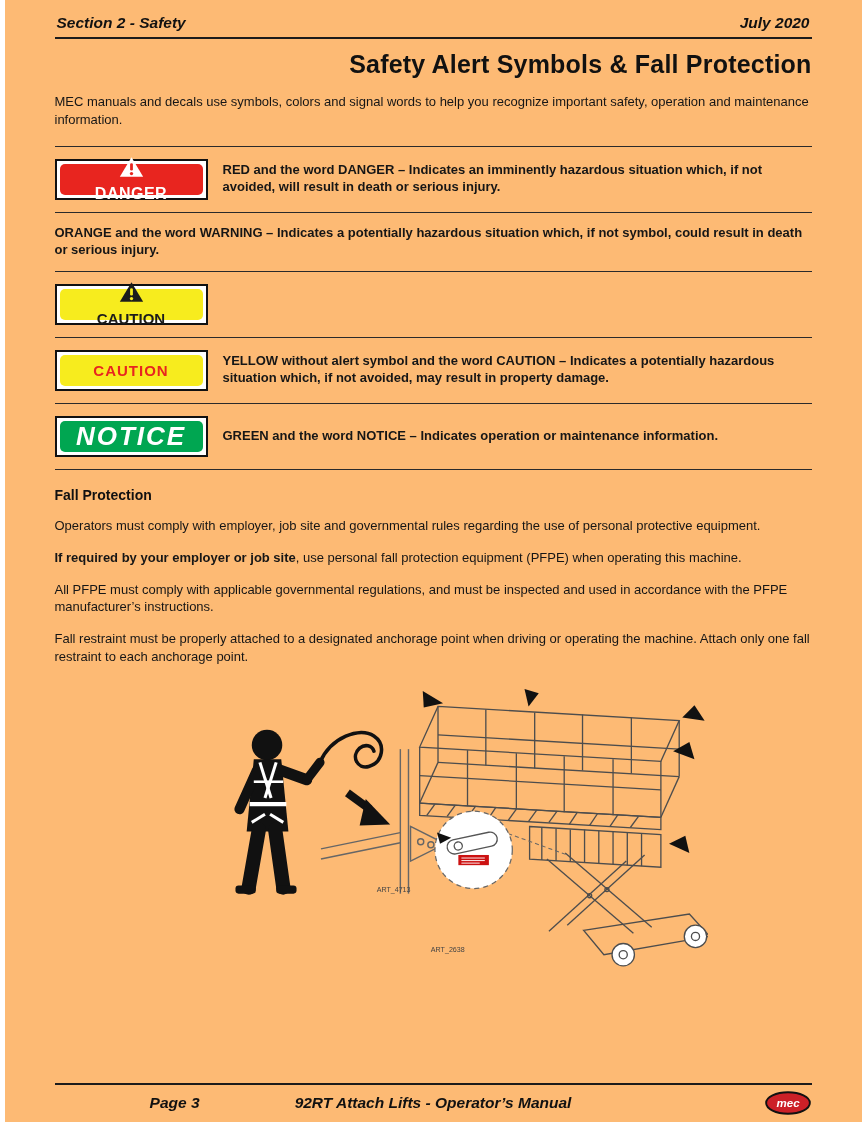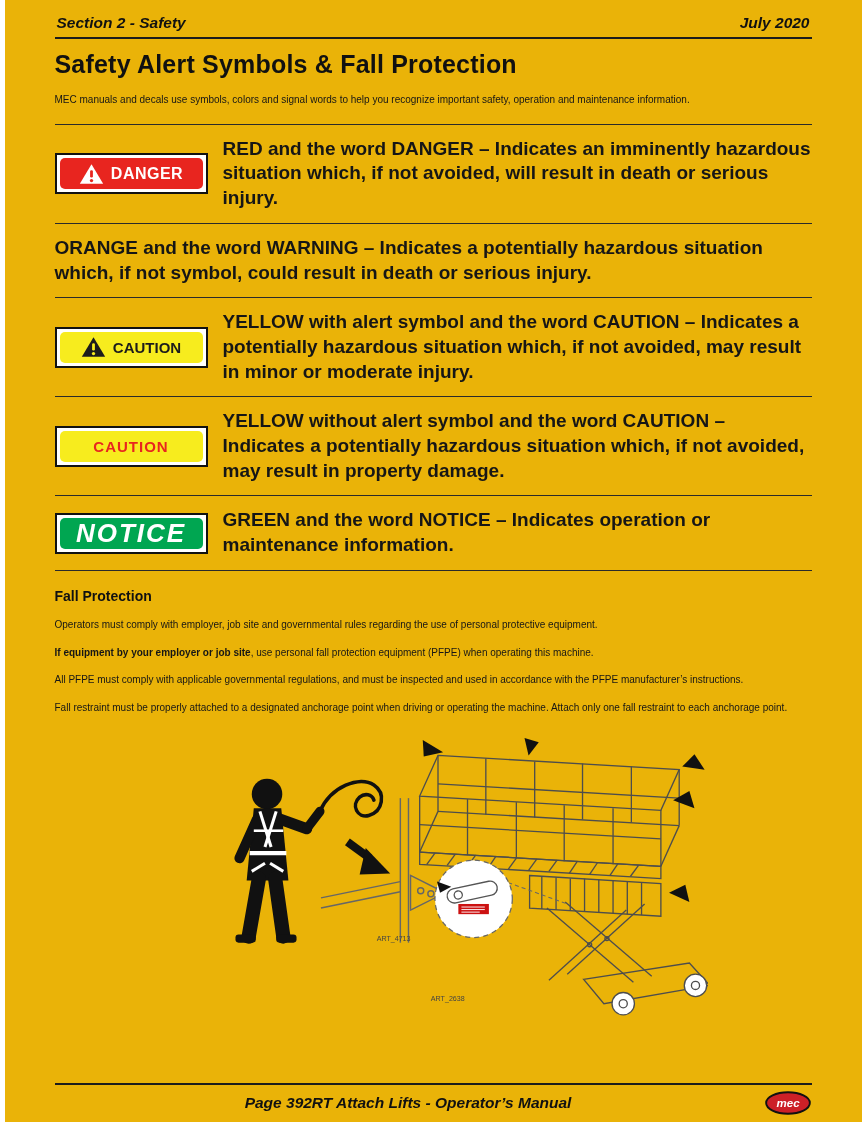--- a/index.html
+++ b/index.html
@@ -1,56 +1,56 @@
 <!DOCTYPE html>
 <html><head>
 <meta charset="utf-8">
 <style>
   * { margin:0; padding:0; box-sizing:border-box; }
   html,body { background:#ffffff; }
   body { font-family:"Liberation Sans", sans-serif; color:#1a1a1a; }
   .page {
-    width:857px; height:1122px; background:#eab308; position:relative;
+    width:857px; height:1122px; background:#fdba74; position:relative;
     padding:14px 50px 0 50px; overflow:hidden; margin:0 auto;
   }
   
   .topbar { display:flex; justify-content:space-between; align-items:flex-end;
     font-size:15.5px; font-style:italic; font-weight:bold; color:#111; padding:0 2px 5px 2px; }
   .rule { border:none; border-top:2.5px solid #1c1c1c; height:0; }
-  h1.title { text-align:left; font-size:25px; font-weight:bold; color:#111; margin:11px 0 14px 0; letter-spacing:0.2px; }
-  p.body-text { font-size:10px; line-height:1.38; margin:14px 0 0 0; color:#161616; }
+  h1.title { text-align:right; font-size:25px; font-weight:bold; color:#111; margin:11px 0 14px 0; letter-spacing:0.2px; }
+  p.body-text { font-size:13px; line-height:1.38; margin:14px 0 0 0; color:#161616; }
 
   
   .alerts { margin-top:17px; border-bottom:1.5px solid #2a2a2a; }
   .alert-row { border-top:1.5px solid #2a2a2a; display:flex; align-items:center; gap:15px; padding:12px 0; }
   .sign { flex:0 0 153px; width:153px; border:2px solid #111; background:#fff; padding:3px; }
   .sign-inner { height:31px; border-radius:5px; display:flex; align-items:center; justify-content:center; gap:7px;
-    font-weight:bold; font-size:15px; }
+    font-weight:bold; font-size:15px;flex-direction:column; }
   .sign .tri { display:flex; align-items:center; }
   .sign-danger  .sign-inner { background:#e8251f; color:#ffffff; font-size:16px; letter-spacing:0.5px; }
   .sign-warning .sign-inner { background:#f7a11a; color:#1c1c1c; }
   .sign-caution .sign-inner { background:#f7ec1e; color:#1c1c1c; }
   .sign-caution2 .sign-inner { background:#f7ec1e; color:#e8251f; letter-spacing:1px; }
   .sign-notice  .sign-inner { background:#00a651; color:#ffffff; font-style:italic; font-size:26px; letter-spacing:2px; }
   .sign-danger  .tri-shape { fill:#ffffff; } .sign-danger  .bang { fill:#e8251f; }
   .sign-warning .tri-shape { fill:#1c1c1c; } .sign-warning .bang { fill:#f7a11a; }
   .sign-caution .tri-shape { fill:#1c1c1c; } .sign-caution .bang { fill:#f7ec1e; }
-  .alert-desc { flex:1; font-size:19px; font-weight:bold; line-height:1.3; color:#161616; }
+  .alert-desc { flex:1; font-size:13px; font-weight:bold; line-height:1.3; color:#161616; }
 
   
   h2.subhead { font-size:14px; font-weight:bold; margin-top:17px; color:#111; }
 
   
   .figure { margin:18px 0 0 113px; width:540px; }
   .figure svg { display:block; }
 
   
   .footer { position:absolute; left:50px; right:50px; bottom:6px; border-top:2.5px solid #1c1c1c; padding-top:5px;
     display:flex; align-items:center; font-size:15.5px; font-style:italic; font-weight:bold; color:#111; }
-  .footer .f-left { flex:1; text-align:right; }
+  .footer .f-left { flex:1; text-align:center; }
   .footer .f-center { flex:0 0 auto; text-align:center; }
   .footer .f-right { flex:1; display:flex; justify-content:flex-end; align-items:flex-end; }
 </style>
 </head>
 <body>
 
 <div class="page">
 
   <div class="topbar">
     <span>Section 2 - Safety</span>
@@ -90,21 +90,20 @@
           <span class="tri">
             <svg viewBox="0 0 26 23" width="25" height="22" aria-hidden="true">
               <path class="tri-shape" d="M13 1.2 L25.2 21.8 H0.8 Z"></path>
               <rect class="bang" x="11.55" y="7.6" width="2.9" height="7.6" rx="1.3"></rect>
               <circle class="bang" cx="13" cy="18.4" r="1.75"></circle>
             </svg>
           </span>
           <span class="sign-label">CAUTION</span>
         </div>
       </div>
-      <p class="alert-desc">YELLOW with alert symbol and the word CAUTION – Indicates a potentially hazardous situation which, if not avoided, may result in minor or moderate injury.</p>
     </div>
 
     <div class="alert-row">
       <div class="sign sign-caution2">
         <div class="sign-inner">
           <span class="sign-label">CAUTION</span>
         </div>
       </div>
       <p class="alert-desc">YELLOW without alert symbol and the word CAUTION – Indicates a potentially hazardous situation which, if not avoided, may result in property damage.</p>
     </div>
@@ -117,21 +116,21 @@
       </div>
       <p class="alert-desc">GREEN and the word NOTICE – Indicates operation or maintenance information.</p>
     </div>
 
   </div>
 
   <h2 class="subhead">Fall Protection</h2>
 
   <p class="body-text">Operators must comply with employer, job site and governmental rules regarding the use of personal protective equipment.</p>
 
-  <p class="body-text"><b>If equipment by your employer or job site</b><span>, use personal fall protection equipment (PFPE) when operating this machine.</span></p>
+  <p class="body-text"><b>If required by your employer or job site</b><span>, use personal fall protection equipment (PFPE) when operating this machine.</span></p>
 
   <p class="body-text">All PFPE must comply with applicable governmental regulations, and must be inspected and used in accordance with the PFPE manufacturer’s instructions.</p>
 
   <p class="body-text">Fall restraint must be properly attached to a designated anchorage point when driving or operating the machine. Attach only one fall restraint to each anchorage point.</p>
 
   <div class="figure">
     <svg viewBox="0 0 530 282" width="540" height="287">
 
       <g>
         <circle cx="97" cy="60" r="15" fill="#111"></circle>

